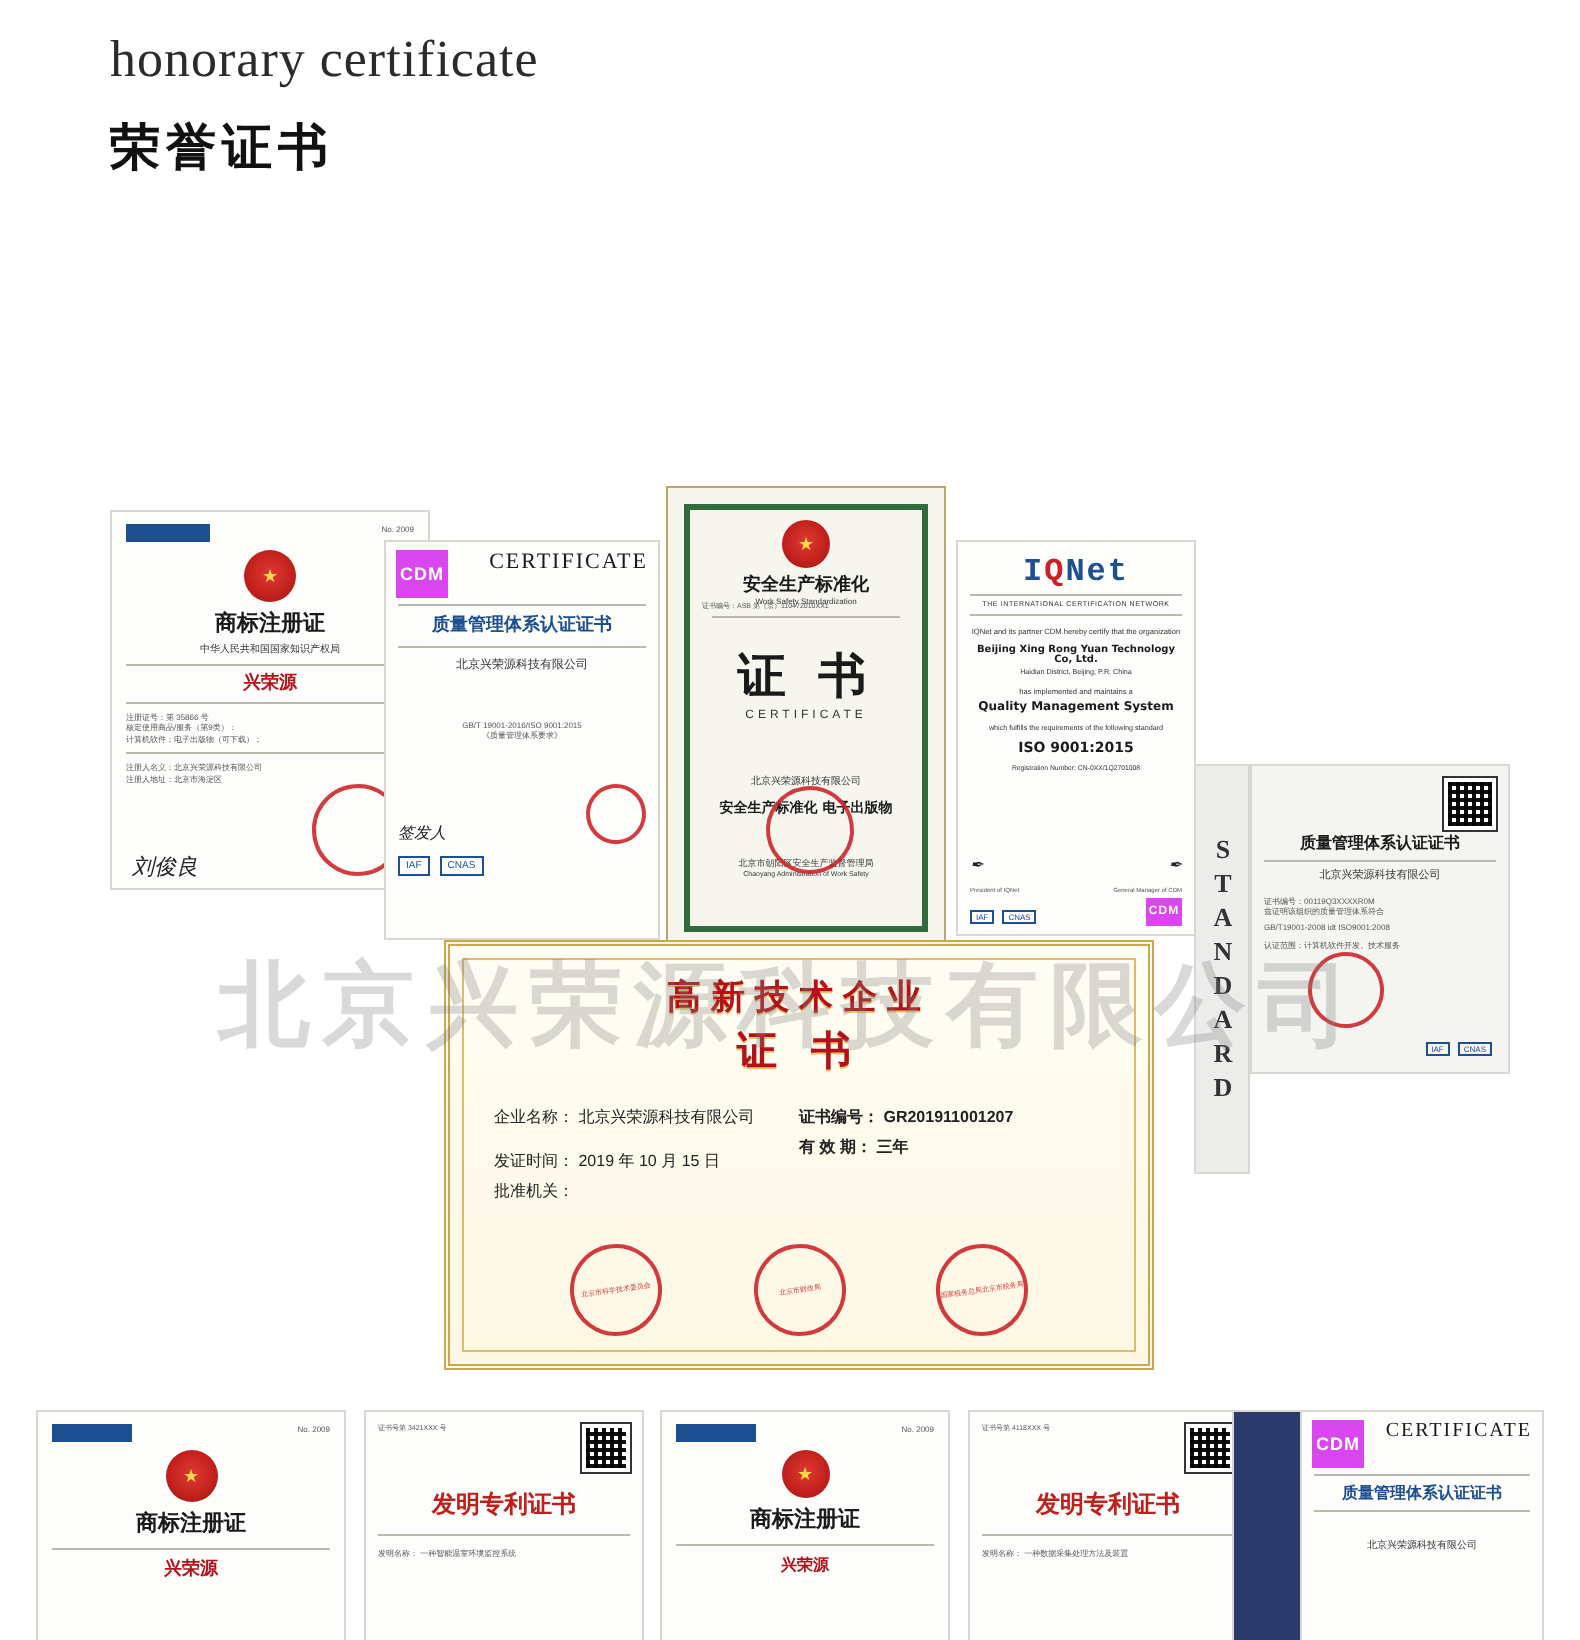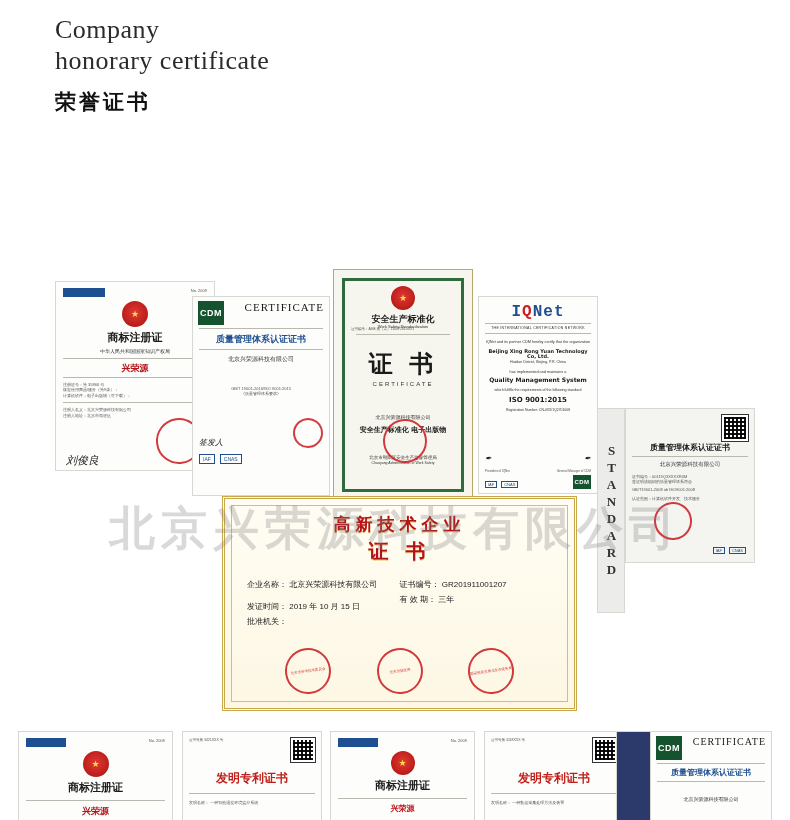--- a/index.html
+++ b/index.html
@@ -23,21 +23,21 @@
   .header-en {
     font-family: "Liberation Serif", serif;
     font-size: 26px;
     line-height: 31px;
     color: #2b2b2b;
     letter-spacing: 0.5px;
     font-weight: 400;
   }
   .header-cn {
     font-family: "DejaVu Sans", sans-serif;
-    font-size: 21px;
+    font-size: 25px;
     font-weight: bold;
     letter-spacing: 3px;
     color: #111;
     margin-top: 12px;
   }
 
   
   .gallery {
     position: relative;
     width: 790px;
@@ -114,21 +114,21 @@
   
   .iso-top {
     display: flex;
     align-items: flex-start;
     gap: 4px;
     padding: 4px 5px 0 5px;
   }
   .cdm-logo {
     width: 26px;
     height: 24px;
-    background: #14532d;
+    background: #d946ef;
     color: #fff;
     font-size: 9px;
     font-weight: bold;
     display: flex;
     align-items: center;
     justify-content: center;
     letter-spacing: .5px;
   }
   .cert-word {
     font-family: "Liberation Serif", serif;
@@ -208,21 +208,20 @@
     font-family: "Liberation Serif", serif;
     font-style: italic;
     color: #222;
   }
 </style>
 </head>
 <body>
 
 <div class="header">
   <div class="header-en">
-    <div>Company</div>
     <div>honorary certificate</div>
   </div>
   <div class="header-cn">荣誉证书</div>
 </div>
 
 <div class="gallery">
 
   <div class="cert" style="left:55px; top:155px; width:160px; height:190px;">
     <div class="c-inner" style="padding:6px 7px;">
       <div style="display:flex;justify-content:space-between;align-items:flex-start;">
@@ -377,21 +376,21 @@
           </div>
           <div style="font-size:8px;color:#222;margin-bottom:4px;margin-top:11px;">
             <span>发证时间：</span>
             <span>2019 年 10 月 15 日</span>
           </div>
           <div style="font-size:8px;color:#222;">
             <span>批准机关：</span>
             <span></span>
           </div>
         </div>
-        <div style="flex:1;">
+        <div style="flex:1;font-weight:bold;">
           <div style="font-size:8px;color:#222;margin-bottom:4px;">
             <span>证书编号：</span>
             <span>GR201911001207</span>
           </div>
           <div style="font-size:8px;color:#222;">
             <span>有 效 期：</span>
             <span>三年</span>
           </div>
         </div>
       </div>

